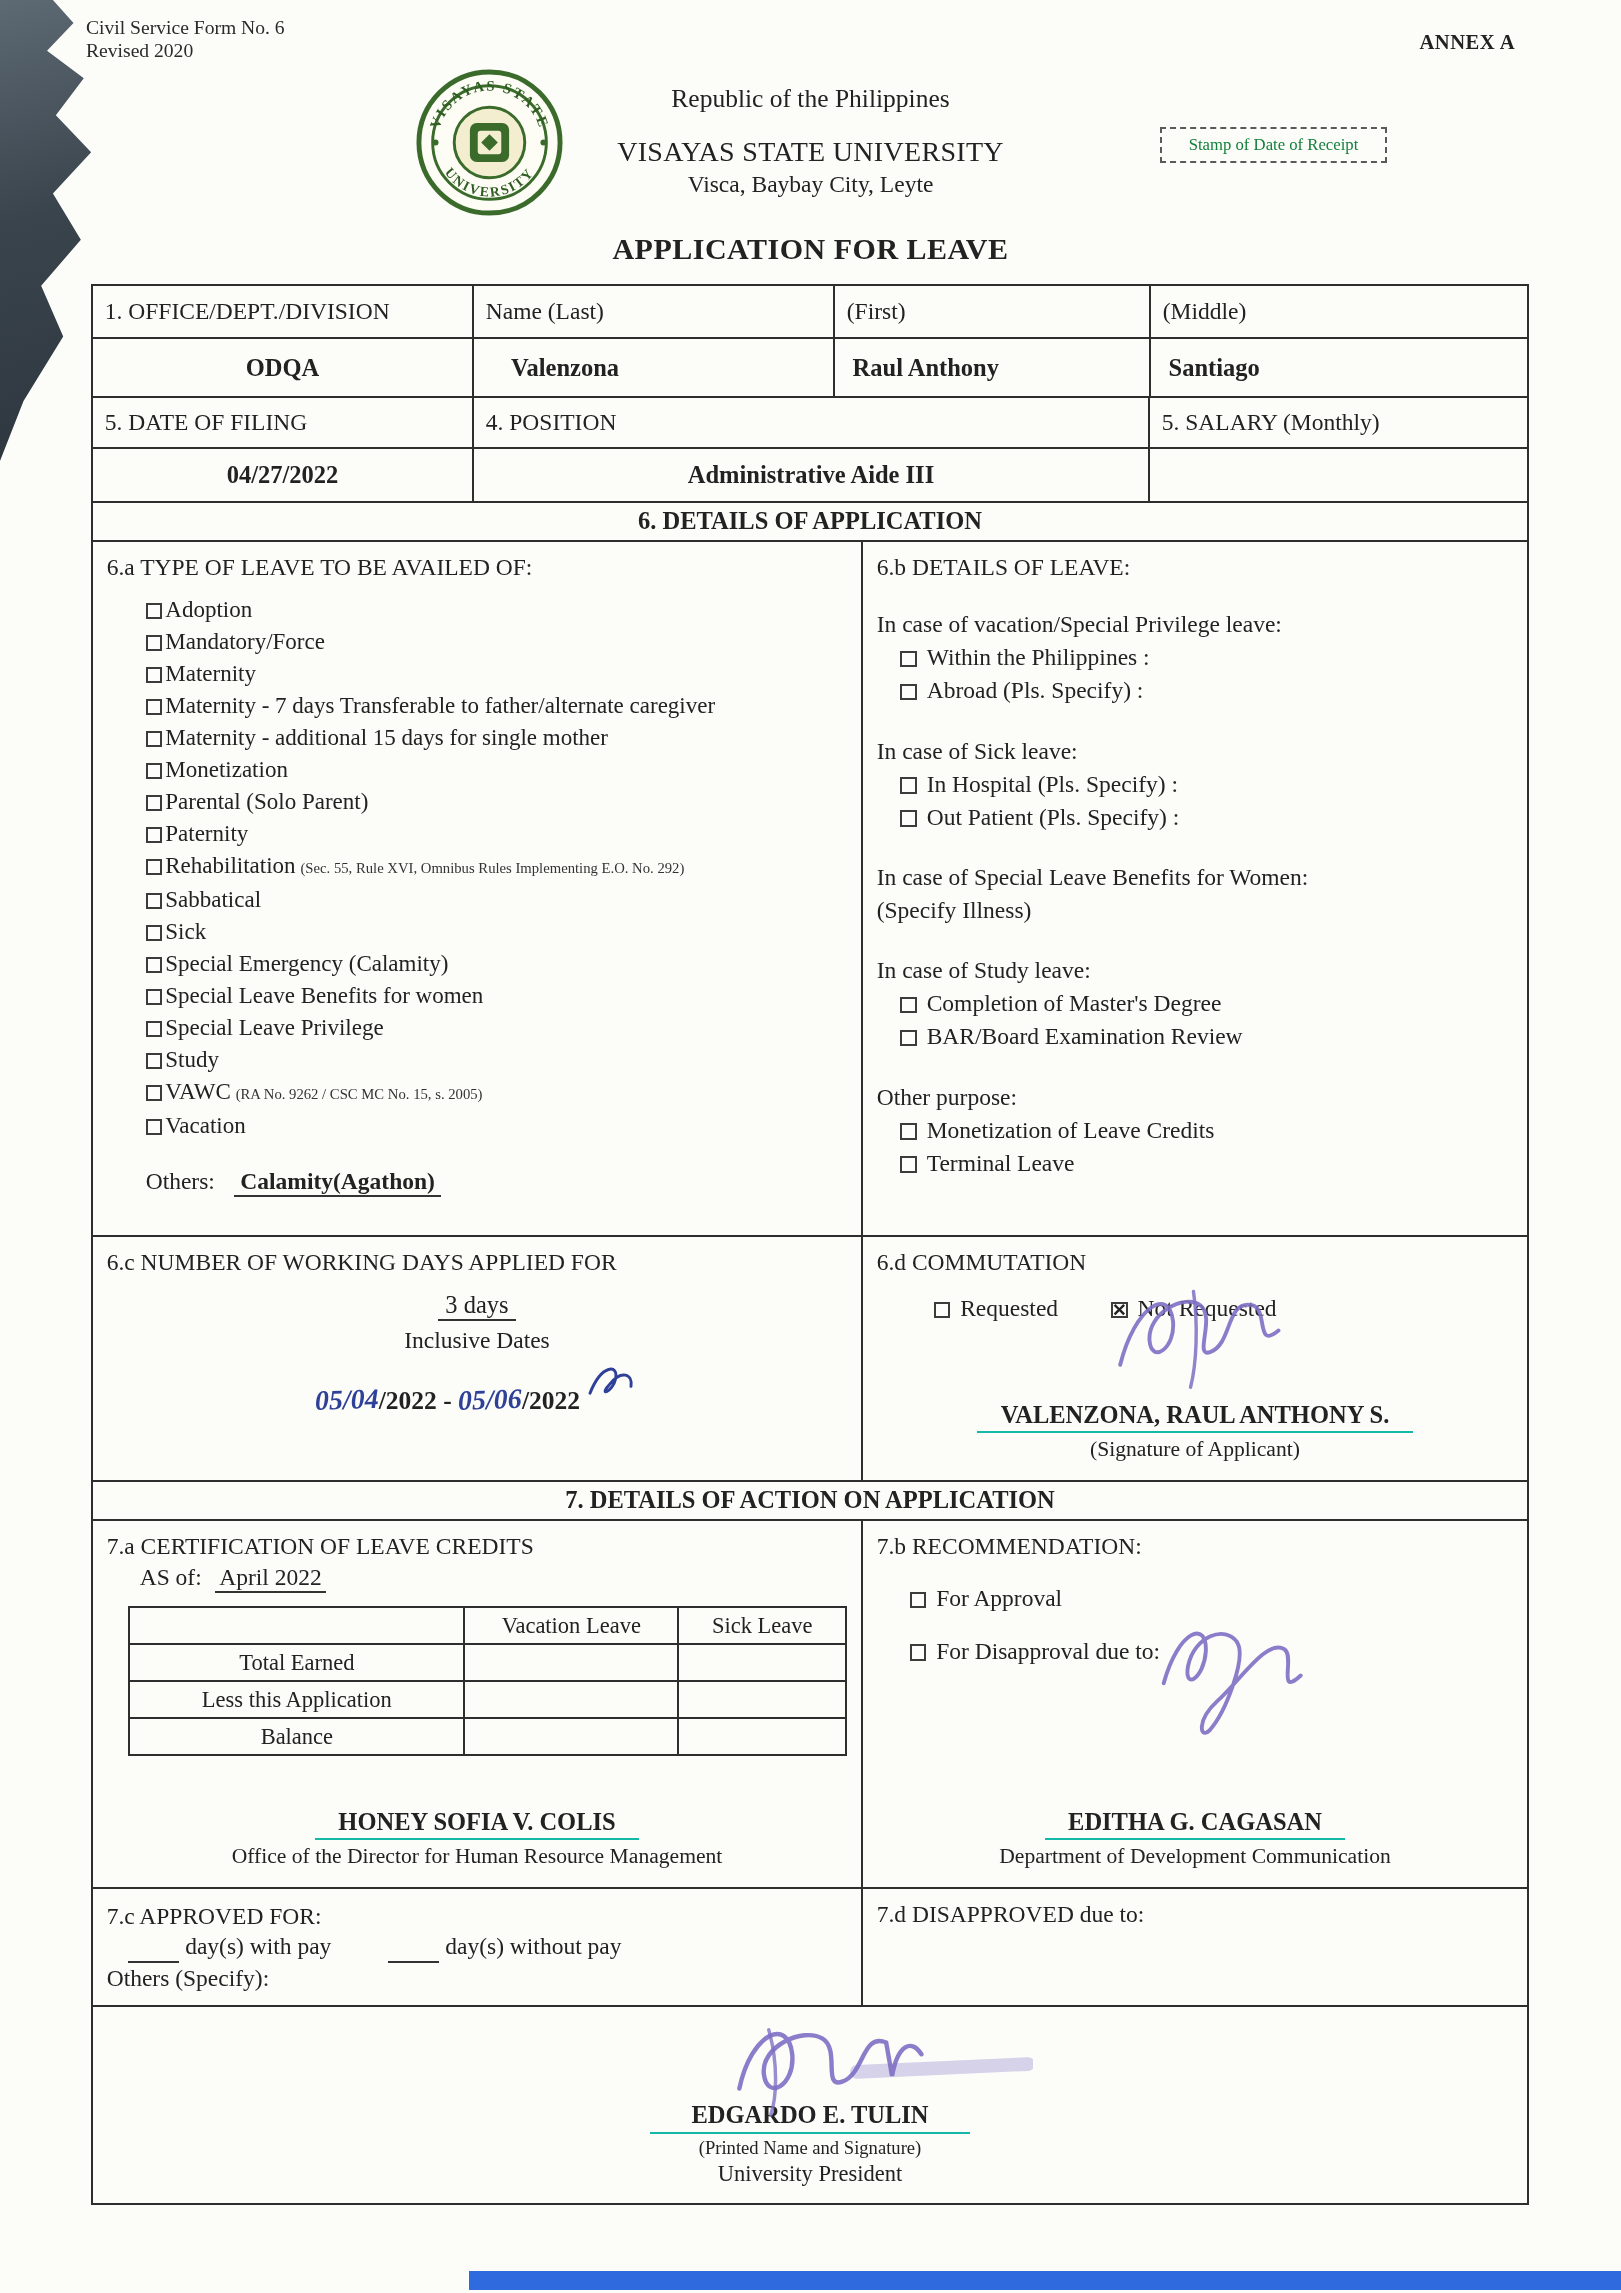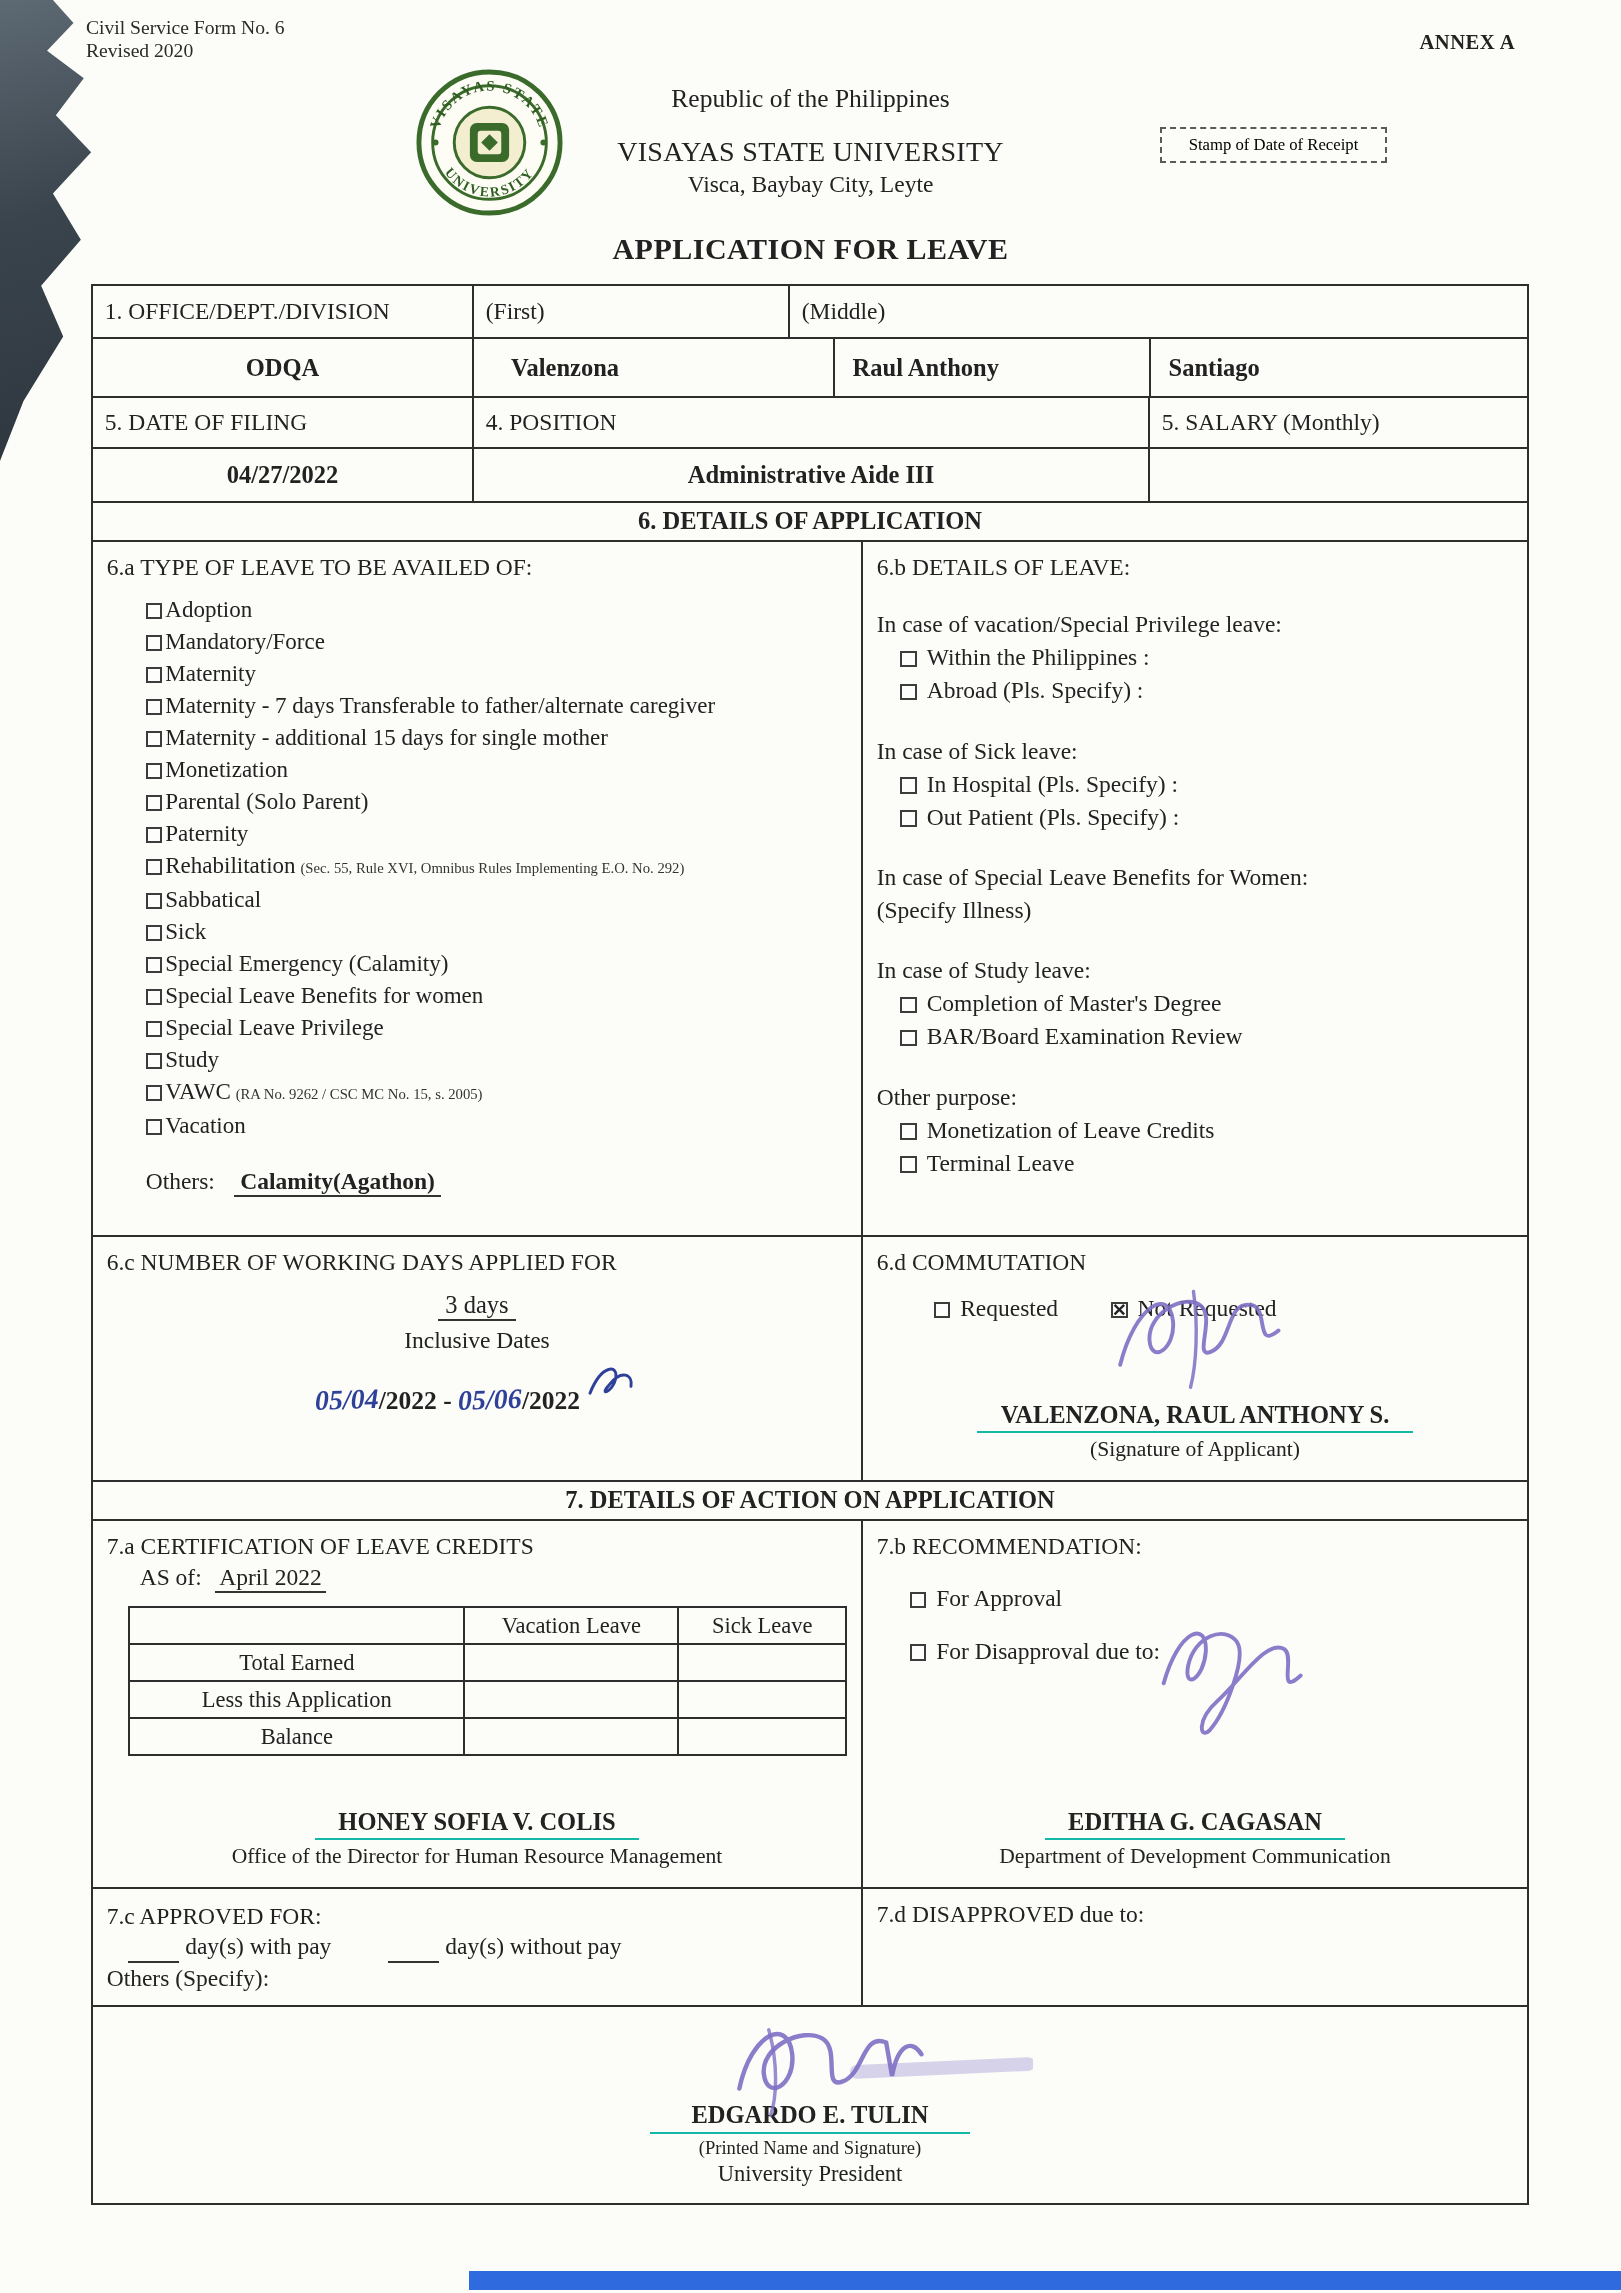--- a/index.html
+++ b/index.html
@@ -21,21 +21,21 @@
   
   .hdr-left { position:absolute; left:86px; top:15.7px; font-size:19.6px; line-height:23.5px; color:#2b2b2b; }
   .hdr-annex { position:absolute; right:106px; top:31px; font-size:20.6px; font-weight:bold; letter-spacing:0.5px; }
   .hdr-center { position:absolute; left:0; right:0; top:84px; text-align:center; }
   .hdr-republic { font-size:25.5px; margin-bottom:21.6px; }
   .hdr-univ { font-size:28px; font-weight:normal; letter-spacing:0.3px; margin-bottom:3.9px; }
   .hdr-addr { font-size:23.5px; }
   .logo { position:absolute; left:416px; top:69px; width:147px; height:147px; }
   .stamp-box {
     position:absolute; left:1160px; top:127px; width:227px; padding:5.9px 7.8px;
-    border:2px dashed #5a5a5a; font-size:16.7px; text-align:center; color:#000000;
+    border:2px dashed #5a5a5a; font-size:16.7px; text-align:center; color:#15803d;
   }
   .form-title { position:absolute; left:0; right:0; top:232px; text-align:center; font-size:30px; font-weight:bold; letter-spacing:0.5px; }
 
   
   .form { position:absolute; left:91px; top:284px; width:1438px; border:2.9px solid #2e2e2e; background:transparent; }
   .row { display:flex; border-top:2px solid #2e2e2e; }
   .row:first-child { border-top:none; }
   .cell { padding:7.8px 11.8px; font-size:23.5px; }
   .cell + .cell { border-left:2px solid #2e2e2e; }
   .vcenter { display:flex; align-items:center; }
@@ -156,20 +156,21 @@
   </div>
 
   <div class="stamp-box">Stamp of Date of Receipt</div>
 
   <div class="form-title">APPLICATION FOR LEAVE</div>
 
   <div class="form">
 
     <div class="row" style="min-height:51px;">
       <div class="cell vcenter w1">1. OFFICE/DEPT./DIVISION</div>
+      <div class="cell vcenter w2">Name (Last)</div>
       <div class="cell vcenter w3">(First)</div>
       <div class="cell vcenter w4">(Middle)</div>
     </div>
 
     <div class="row" style="min-height:59px;">
       <div class="cell vcenter center bold w1" style="font-size:24.5px;">ODQA</div>
       <div class="cell vcenter bold w2" style="font-size:24.5px; padding-left:37px;">Valenzona</div>
       <div class="cell vcenter bold w3" style="font-size:24.5px; padding-left:17.6px;">Raul Anthony</div>
       <div class="cell vcenter bold w4" style="font-size:24.5px; padding-left:17.6px;">Santiago</div>
     </div>

